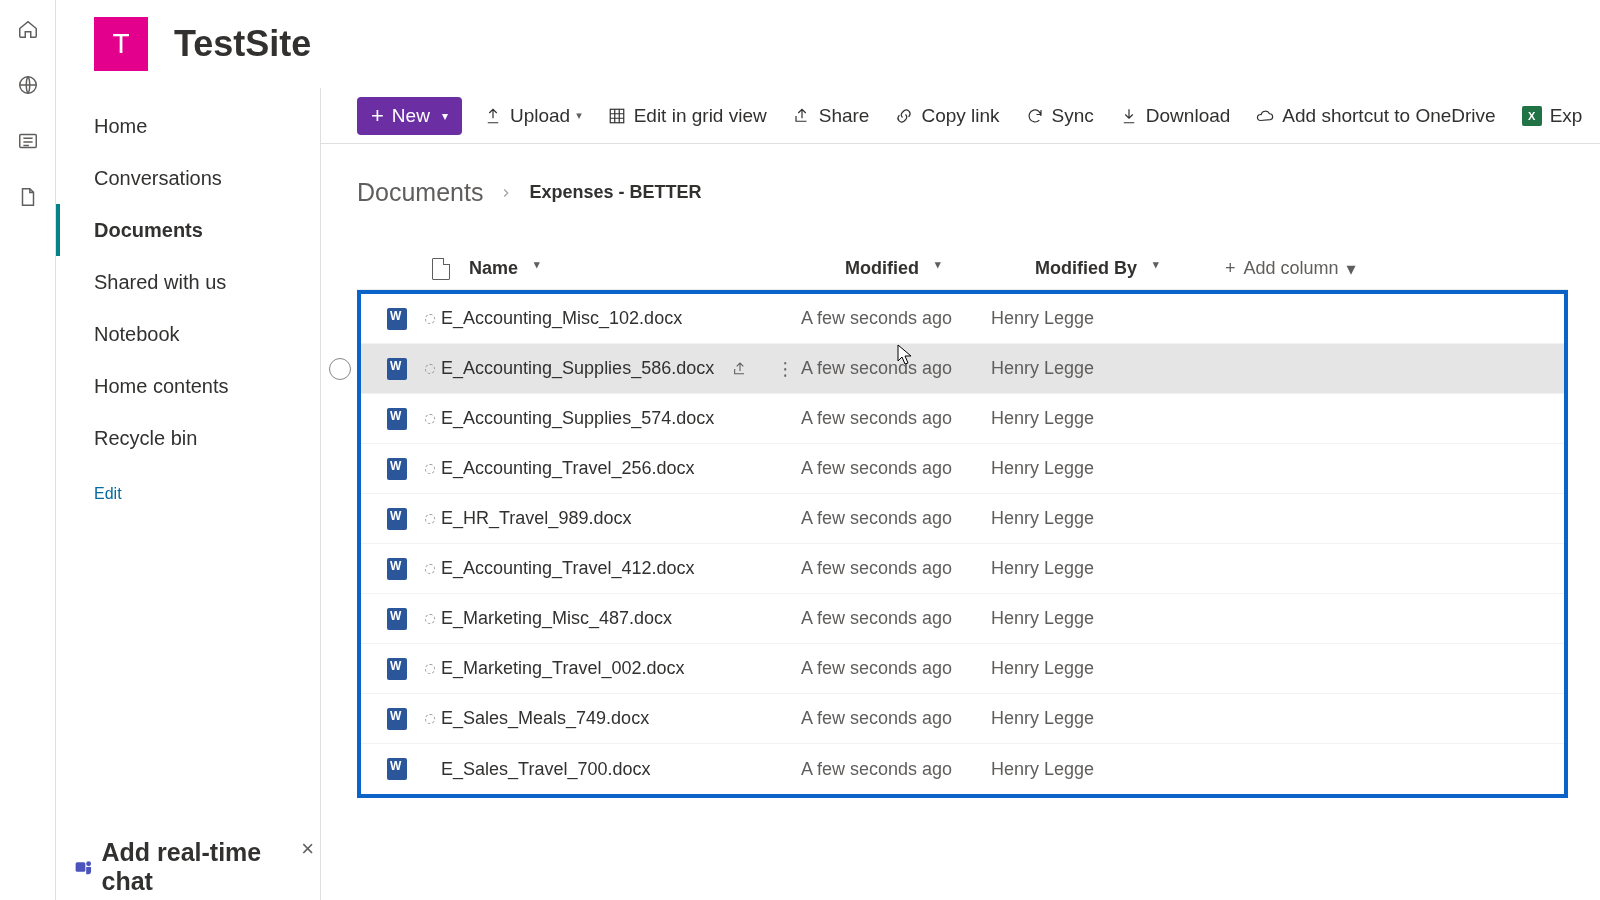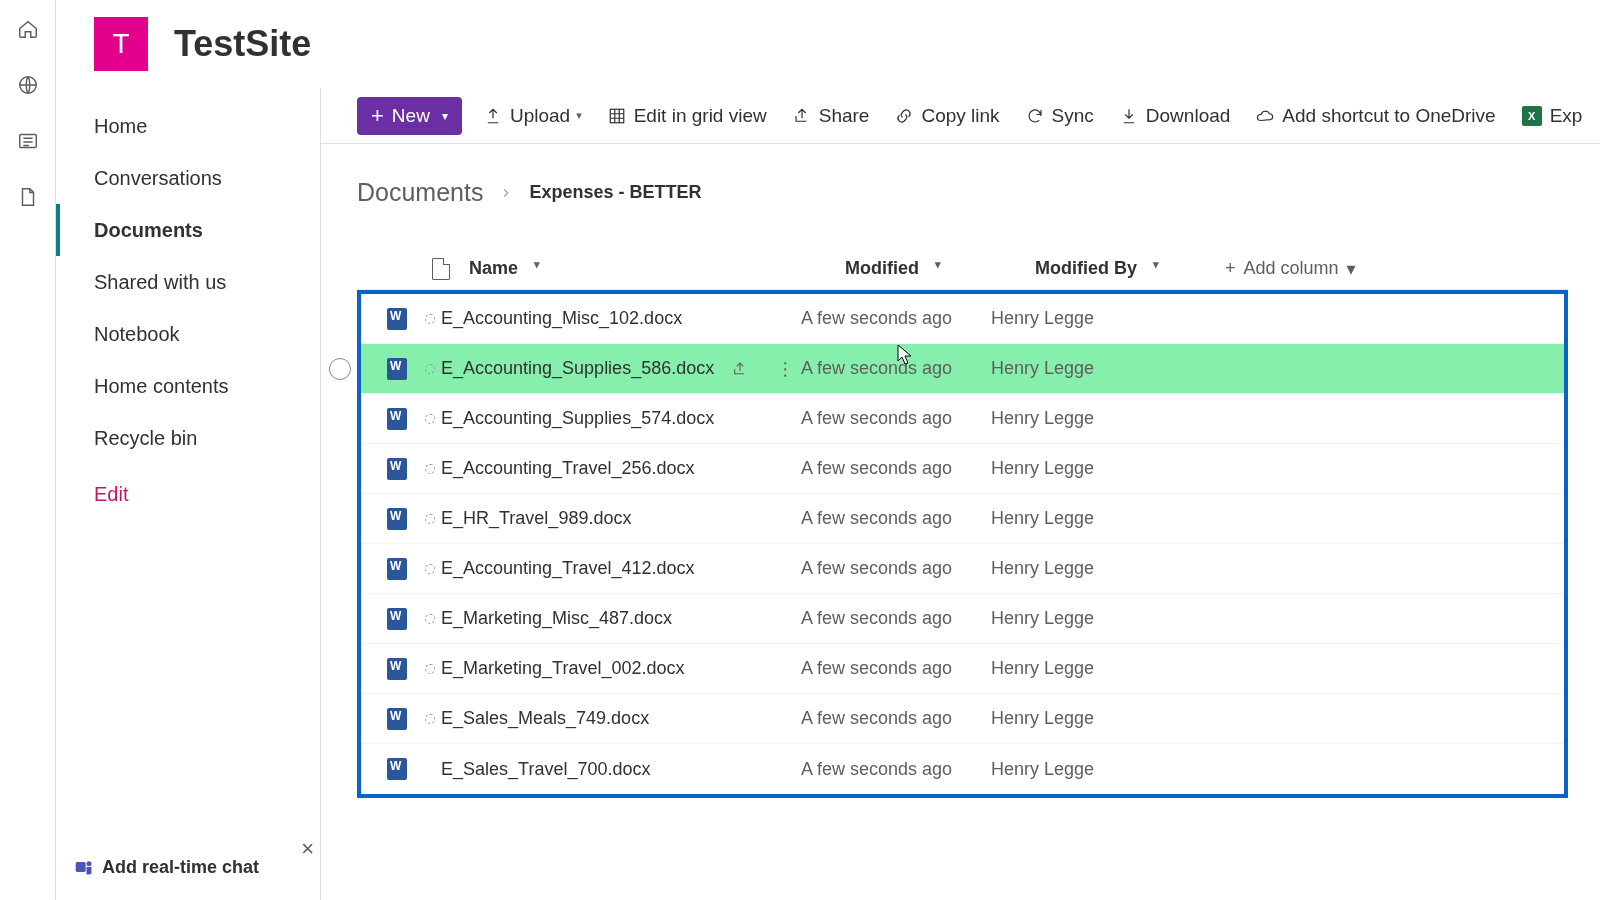--- a/index.html
+++ b/index.html
@@ -11,26 +11,26 @@
 
   
   .site-header { position: absolute; left: 56px; top: 0; right: 0; height: 88px; display: flex; align-items: center; padding-left: 38px; }
   .site-logo { width: 54px; height: 54px; background: #e3008c; color: #fff; font-size: 28px; font-weight: 400; display: flex; align-items: center; justify-content: center; margin-right: 26px;}
   .site-title { font-size: 36px; font-weight: 600; color: #323130; }
 
   
   .left-nav { position: absolute; left: 56px; top: 88px; width: 265px; bottom: 0; border-right: 1px solid #e1dfdd; padding-top: 12px; }
   .nav-item { height: 52px; display: flex; align-items: center; padding-left: 38px; font-size: 20px; color: #323130; cursor: pointer; }
   .nav-item.active { font-weight: 600; border-left: 4px solid #038387; padding-left: 34px; }
-  .nav-edit { height: 52px; display:flex; align-items:center; padding-left:38px; font-size:20px; color:#be185d; cursor:pointer; margin-top: 4px;}
+  .nav-edit { height: 52px; display:flex; align-items:center; padding-left:38px; font-size:16px; color:#0369a1; cursor:pointer; margin-top: 4px;}
 
   
   .chat-promo { position: absolute; left: 74px; bottom: 8px; width: 240px; }
   .chat-promo .close { position: absolute; right: 0; top: -6px; color: #605e5c; font-size: 22px; cursor:pointer; }
-  .chat-promo .row { display:flex; align-items:center; gap:8px; font-size: 18px; font-weight:600; color:#323130;}
+  .chat-promo .row { display:flex; align-items:center; gap:8px; font-size: 25px; font-weight:600; color:#323130;}
   .chat-promo .row .teams-ic { width:20px; height:20px; }
 
   
   .toolbar { position: absolute; left: 321px; top: 88px; right: 0; height: 56px; border-bottom: 1px solid #e1dfdd; display:flex; align-items:center; padding-left: 36px; gap: 18px; }
   .btn-new { height: 38px; background: #6b2fa3; color:#fff; border:none; border-radius:4px; padding: 0 14px; display:flex; align-items:center; gap:8px; font-size:19px; cursor:pointer;}
   .btn-new .plus { font-size:22px; line-height:1; }
   .btn-new .chev { font-size:12px; margin-left:4px;}
   .tb-item { display:flex; align-items:center; gap:8px; color:#323130; font-size:19px; cursor:pointer; padding: 0 4px; text-align: center;}
   .tb-icon { width:18px; height:18px; color:#323130; }
   .tb-chev { font-size:11px; color:#605e5c; margin-left:-2px;}
@@ -57,21 +57,21 @@
   .file-type-header:before{content:""; position:absolute; right:-1px; top:-1px; width:6px; height:6px; background:#fff; border-left:1.5px solid #605e5c; border-bottom:1.5px solid #605e5c;}
 
   .highlight-box { border:4px solid #0a63c9; }
   .row { display:flex; align-items:center; height:50px; border-bottom:1px solid #f3f2f1; font-size:18px; position:relative;}
   .row:last-child{border-bottom:none;}
   .row .sel { width:12px; } 
   .row .typ { width:48px; display:flex; justify-content:center;}
   .row .nm  { width:380px; padding-left:4px; display:flex; align-items:center; gap:6px; color:#323130;}
   .row .md  { width:190px; color:#605e5c;}
   .row .by  { width:190px; color:#605e5c;}
-  .row.hover{ background:#86efac;}
+  .row.hover{ background:#e5e5e5;}
   .sel-circle{ position:absolute; left:-32px; width:22px; height:22px; border:1.5px solid #8a8886; border-radius:50%; background:#fff;}
 
   .word-ic{ width:20px; height:22px; background:#2b579a; border-radius:2px; position:relative;}
   .word-ic:after{content:"W"; position:absolute; left:3px; top:1px; color:#fff; font-size:12px; font-weight:700;}
   .spinner{ width:10px; height:10px; border:1.5px dashed #999; border-radius:50%; display:inline-block;}
   .share-ic{ width:16px;height:16px; color:#605e5c;}
   .more-ic{ font-size:18px; color:#605e5c; cursor:pointer; padding:0 4px;}
 
   .cursor{ position:absolute; width:16px; height:22px; pointer-events:none;}
 

